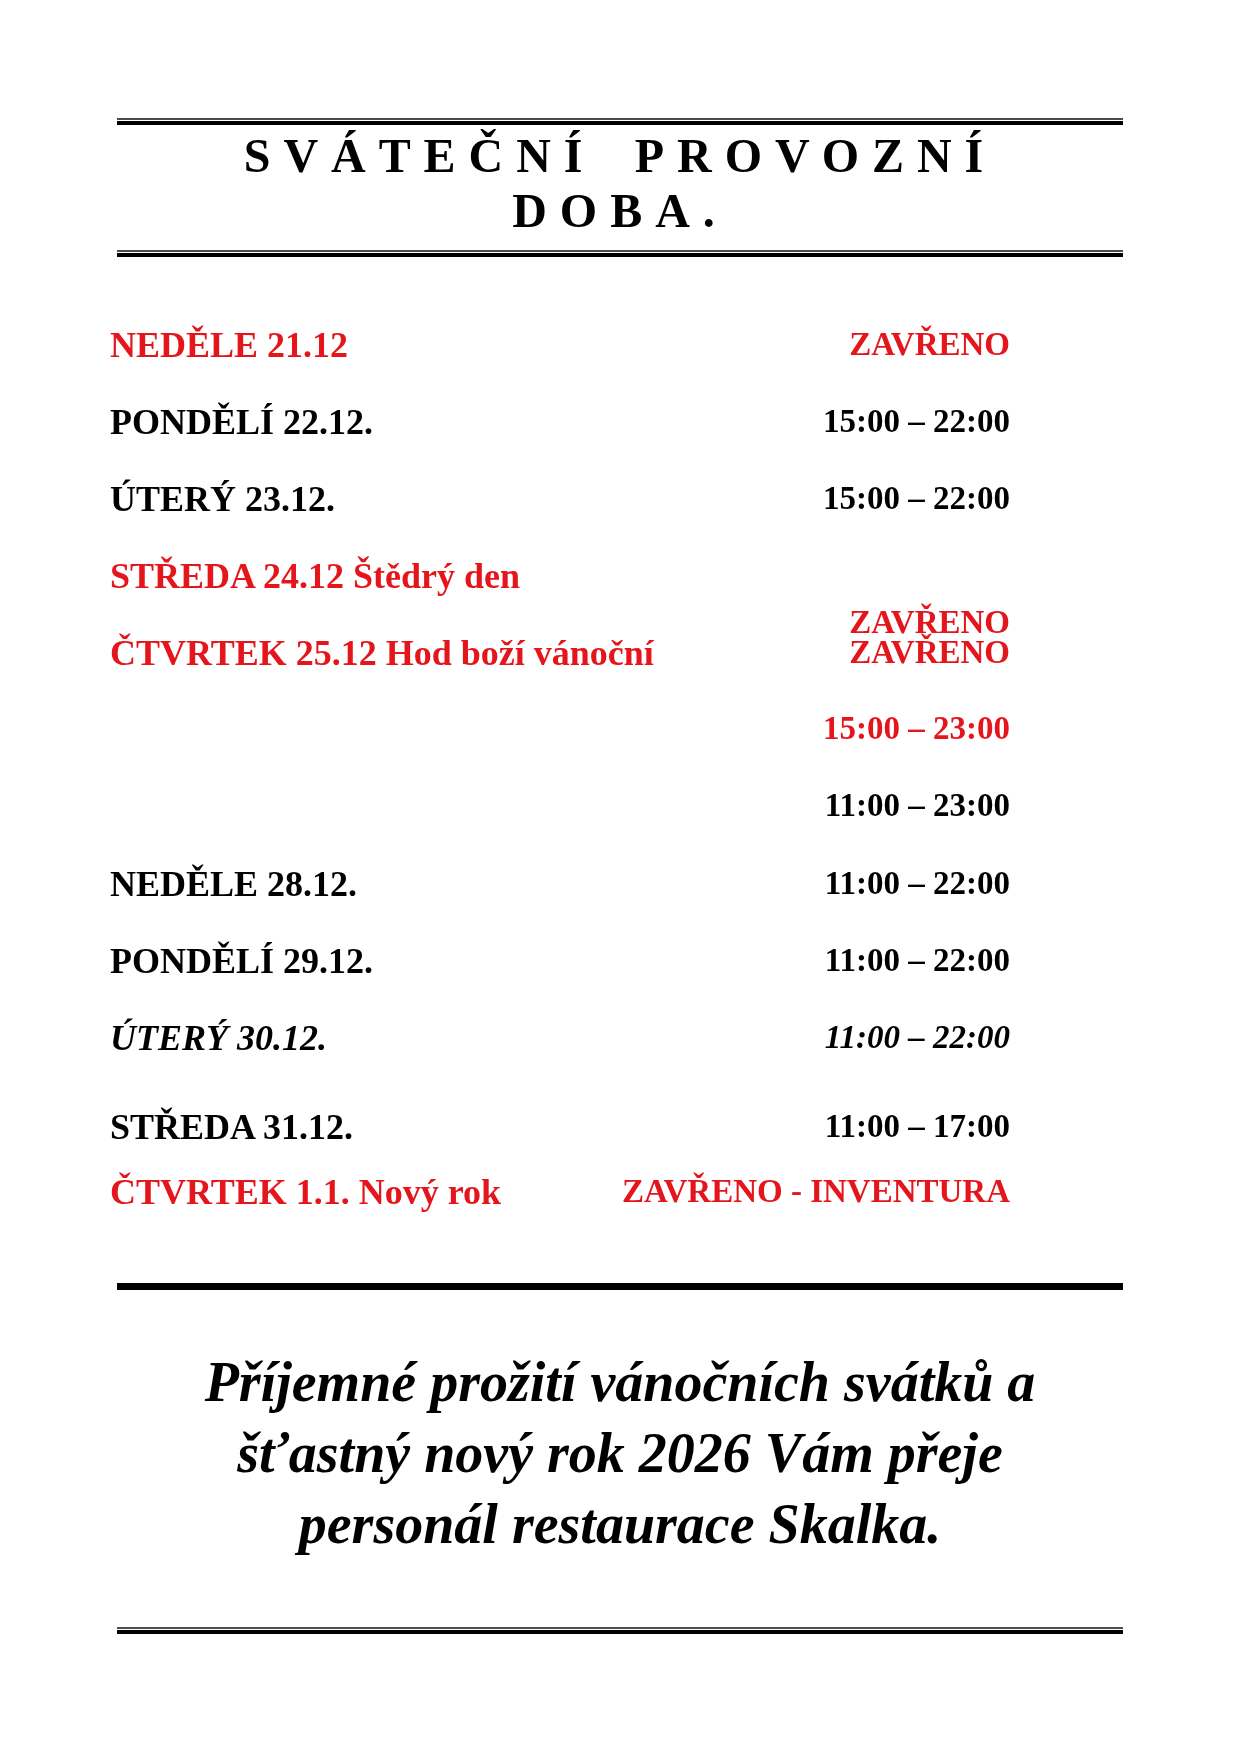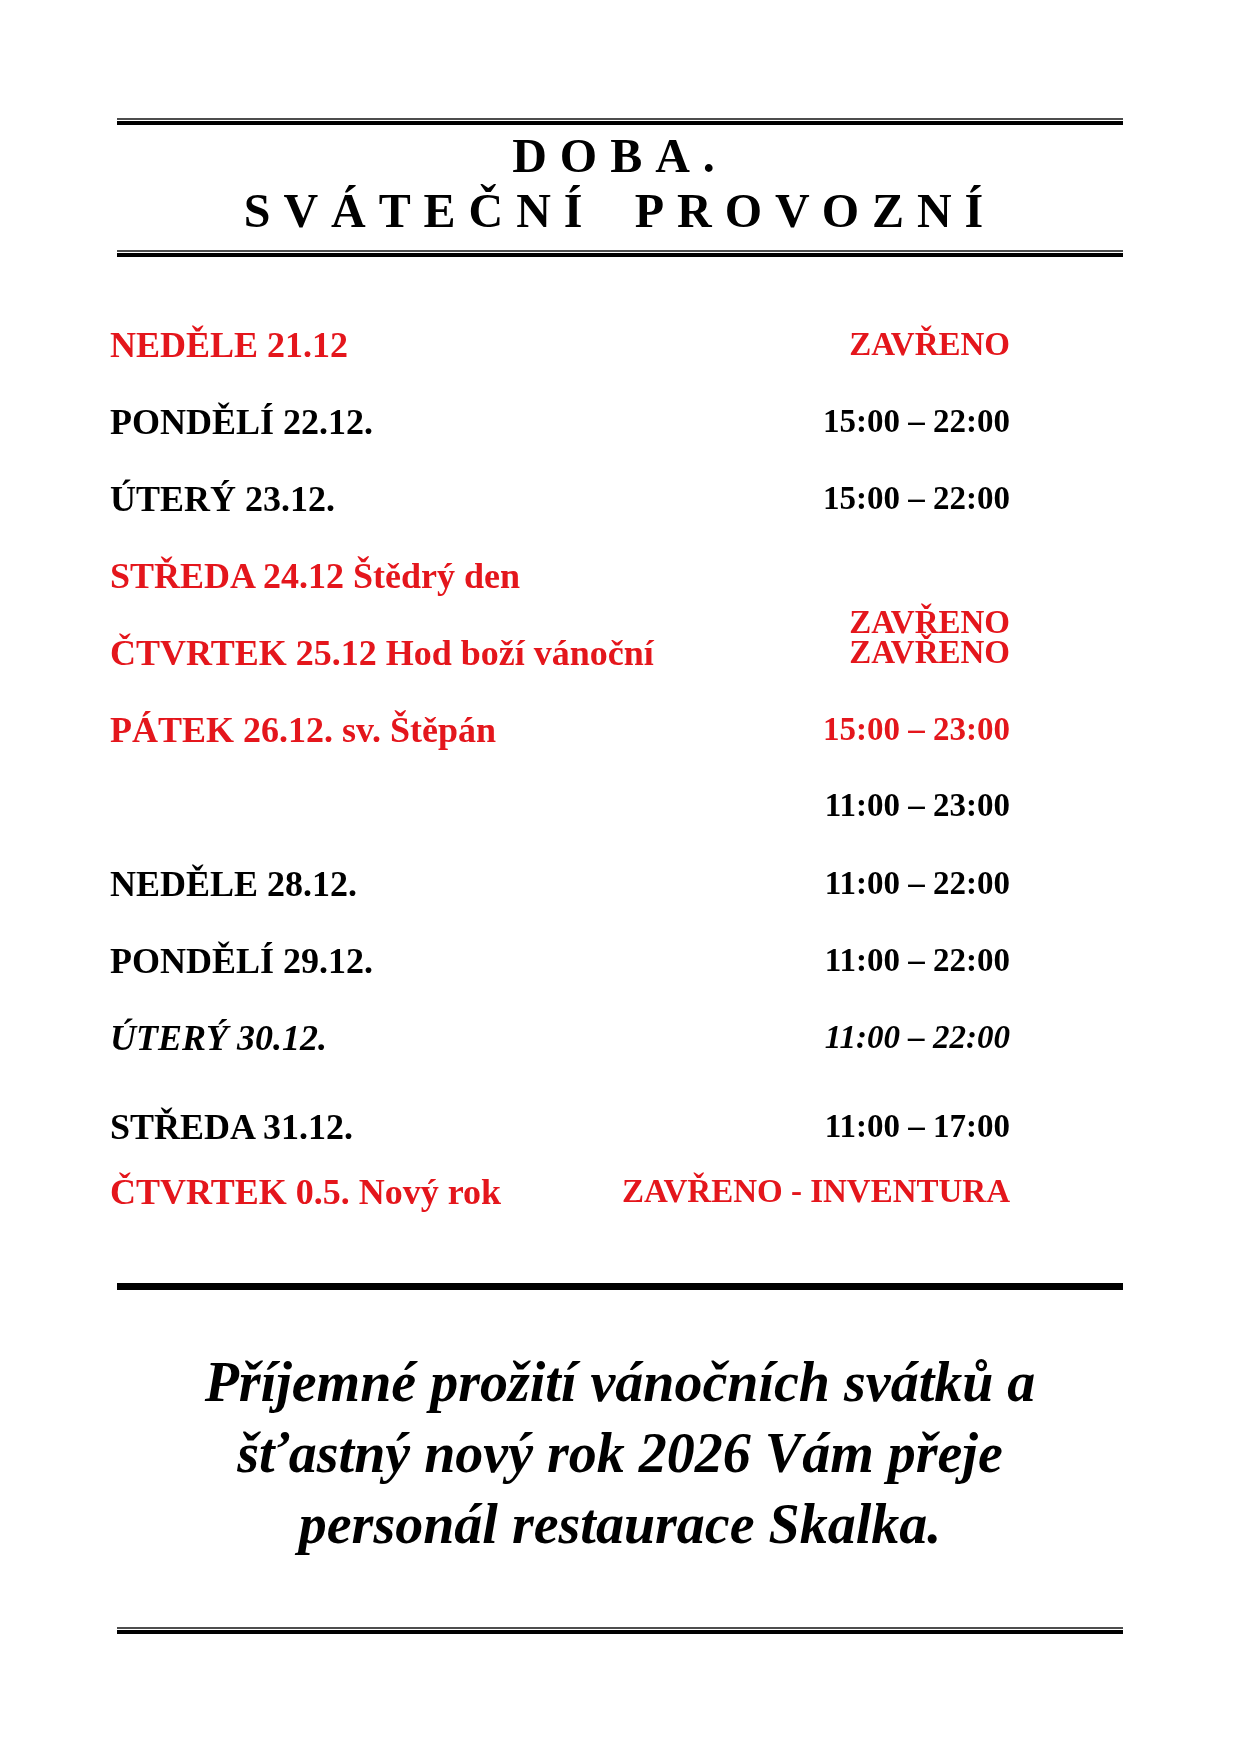--- a/index.html
+++ b/index.html
@@ -90,22 +90,22 @@
   }
 </style>
 </head>
 <body>
 
 <div class="page">
 
   <div class="rule rule-double" style="top:118px"></div>
 
   <div class="title-block">
+    <div>SVÁTEČNÍ PROVOZNÍ</div>
     <div>DOBA.</div>
-    <div>SVÁTEČNÍ PROVOZNÍ</div>
   </div>
 
   <div class="rule rule-double" style="top:250px"></div>
 
   <div class="schedule">
       <div class="row red" style="top: 321px;">
         <span class="day">NEDĚLE 21.12</span>
         <span class="hours">ZAVŘENO</span>
       </div>
       <div class="row" style="top: 398px;">
@@ -118,21 +118,20 @@
       </div>
       <div class="row red" style="top: 552px; flex-direction: column;">
         <span class="day">STŘEDA 24.12 Štědrý den</span>
         <span class="hours">ZAVŘENO</span>
       </div>
       <div class="row red" style="top: 629px;">
         <span class="day">ČTVRTEK 25.12 Hod boží vánoční</span>
         <span class="hours">ZAVŘENO</span>
       </div>
       <div class="row red" style="top: 706px;">
-        <span class="day">PÁTEK 26.12. sv. Štěpán</span>
         <span class="hours">15:00 – 23:00</span>
       </div>
       <div class="row" style="top: 783px;">
         <span class="hours">11:00 – 23:00</span>
       </div>
       <div class="row" style="top: 860px;">
         <span class="day">NEDĚLE 28.12.</span>
         <span class="hours">11:00 – 22:00</span>
       </div>
       <div class="row" style="top: 937px;">
@@ -141,21 +140,21 @@
       </div>
       <div class="row" style="top: 1014px; font-style: italic;">
         <span class="day">ÚTERÝ 30.12.</span>
         <span class="hours">11:00 – 22:00</span>
       </div>
       <div class="row" style="top: 1091px; margin-top: 12px;">
         <span class="day">STŘEDA 31.12.</span>
         <span class="hours">11:00 – 17:00</span>
       </div>
       <div class="row red" style="top: 1168px;">
-        <span class="day">ČTVRTEK 0.5. Nový rok</span>
+        <span class="day">ČTVRTEK 1.1. Nový rok</span>
         <span class="hours">ZAVŘENO - INVENTURA</span>
       </div>
     </div>
 
   <div class="rule rule-thick" style="top:1283px"></div>
 
   <div class="message">
     <div>Příjemné prožití vánočních svátků a</div>
     <div>šťastný nový rok 2026 Vám přeje</div>
     <div>personál restaurace Skalka.</div>

